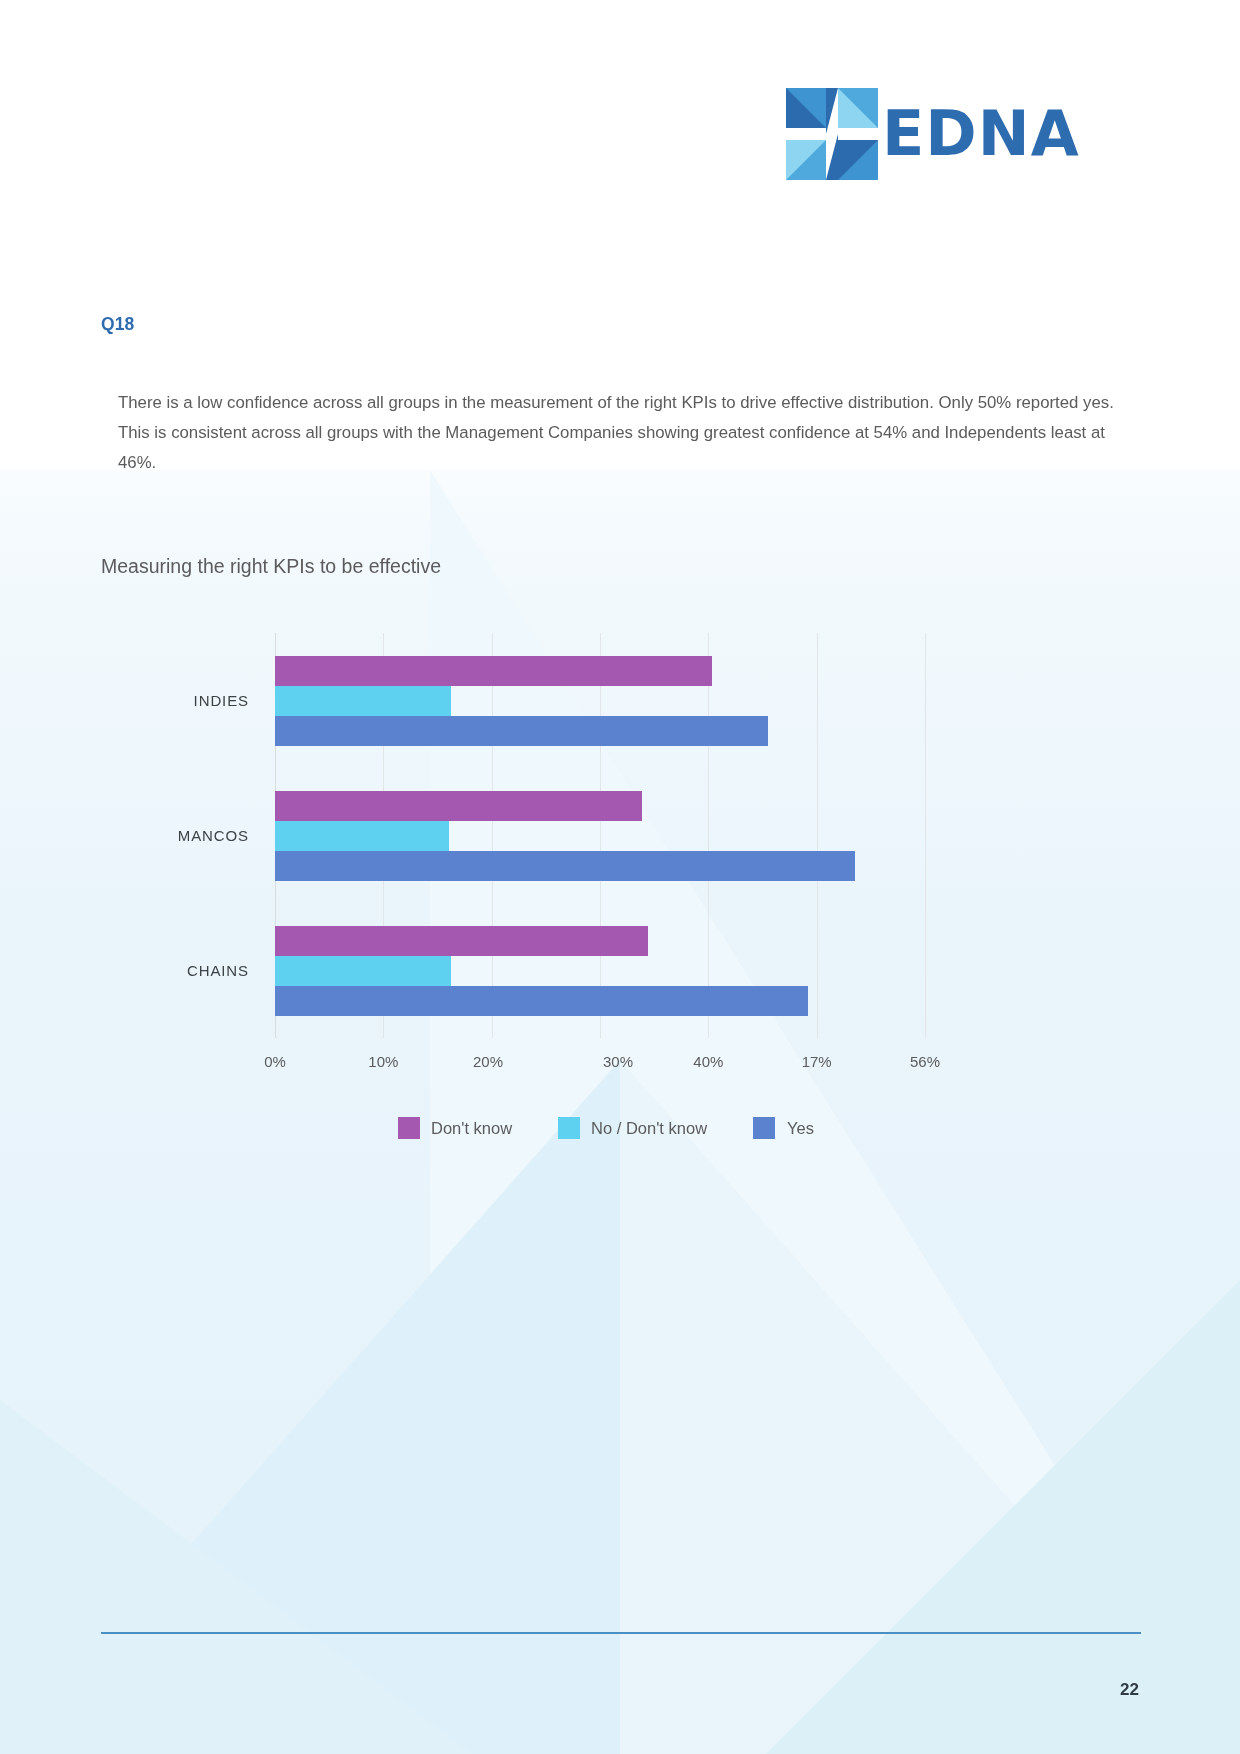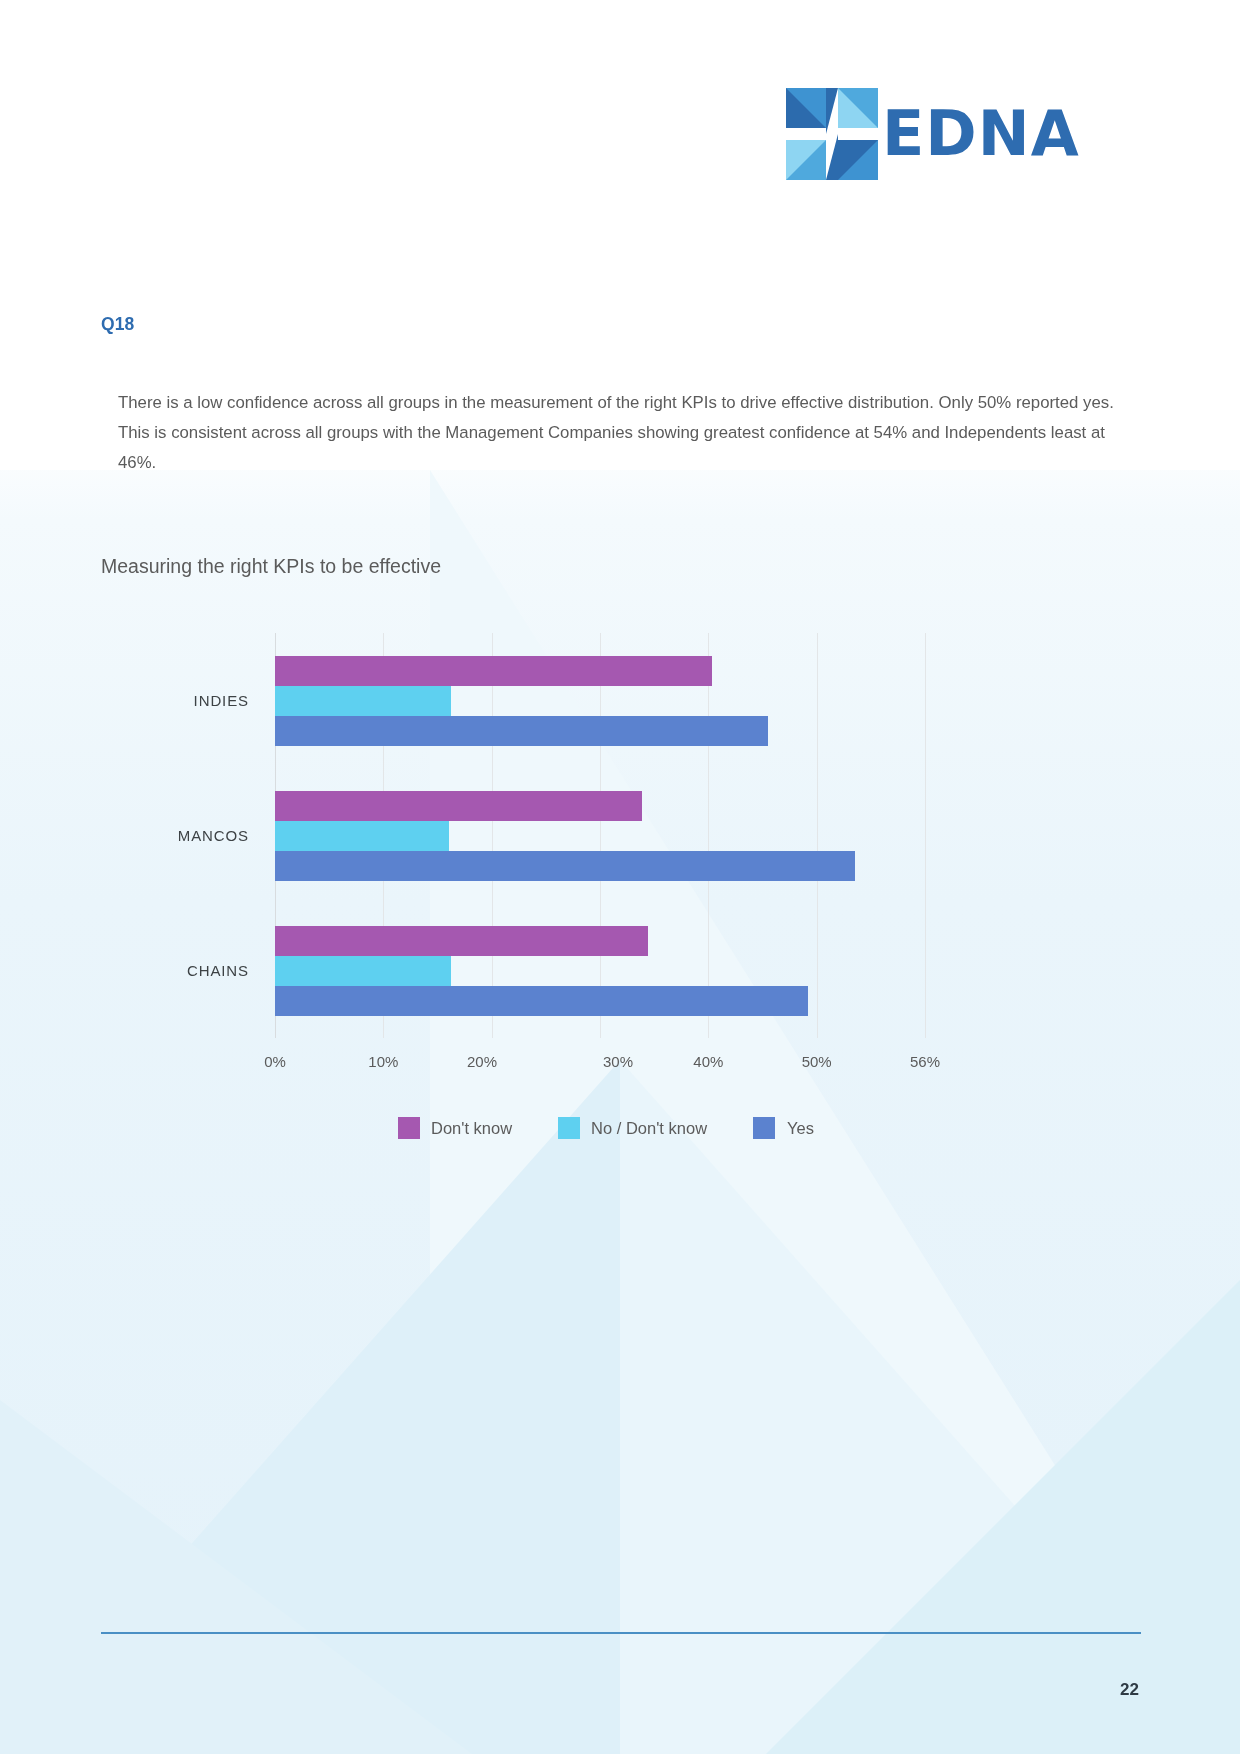--- a/index.html
+++ b/index.html
@@ -316,27 +316,27 @@
   <div id="chart-title">Measuring the right KPIs to be effective</div>
 
   <div id="chart">
     <div class="plot-wrap">
       <div class="plot" id="plot">
           <div class="gridline axis0" style="left: 0px;"></div>
           <div class="tick-label" style="left: 0px;">0%</div>
           <div class="gridline" style="left: 108.333px;"></div>
           <div class="tick-label" style="left: 108.333px;">10%</div>
           <div class="gridline" style="left: 216.667px;"></div>
-          <div class="tick-label" style="left: 207px;">20%</div>
+          <div class="tick-label" style="left: 213px;">20%</div>
           <div class="gridline" style="left: 325px;"></div>
           <div class="tick-label" style="left: 343px;">30%</div>
           <div class="gridline" style="left: 433.333px;"></div>
           <div class="tick-label" style="left: 433.333px;">40%</div>
           <div class="gridline" style="left: 541.667px;"></div>
-          <div class="tick-label" style="left: 541.667px;">50%</div>
+          <div class="tick-label" style="left: 541.667px;">17%</div>
           <div class="gridline" style="left: 650px;"></div>
           <div class="tick-label" style="left: 650px;">56%</div>
           <div class="cat-label" style="top: 58.5px; right: 676px;">INDIES</div>
           <div class="bar" title="Don't know: 40.3%" style="top: 22.5px; width: 436.583px; background: rgb(165, 88, 176);"></div>
           <div class="bar" title="No / Don't know: 16.2%" style="top: 52.5px; width: 175.5px; background: rgb(94, 208, 240);"></div>
           <div class="bar" title="Yes: 45.5%" style="top: 82.5px; width: 492.917px; background: rgb(91, 130, 207);"></div>
           <div class="cat-label" style="top: 193.5px; right: 676px;">MANCOS</div>
           <div class="bar" title="Don't know: 33.9%" style="top: 157.5px; width: 367.25px; background: rgb(165, 88, 176);"></div>
           <div class="bar" title="No / Don't know: 16.1%" style="top: 187.5px; width: 174.417px; background: rgb(94, 208, 240);"></div>
           <div class="bar" title="Yes: 53.5%" style="top: 217.5px; width: 579.583px; background: rgb(91, 130, 207);"></div>

